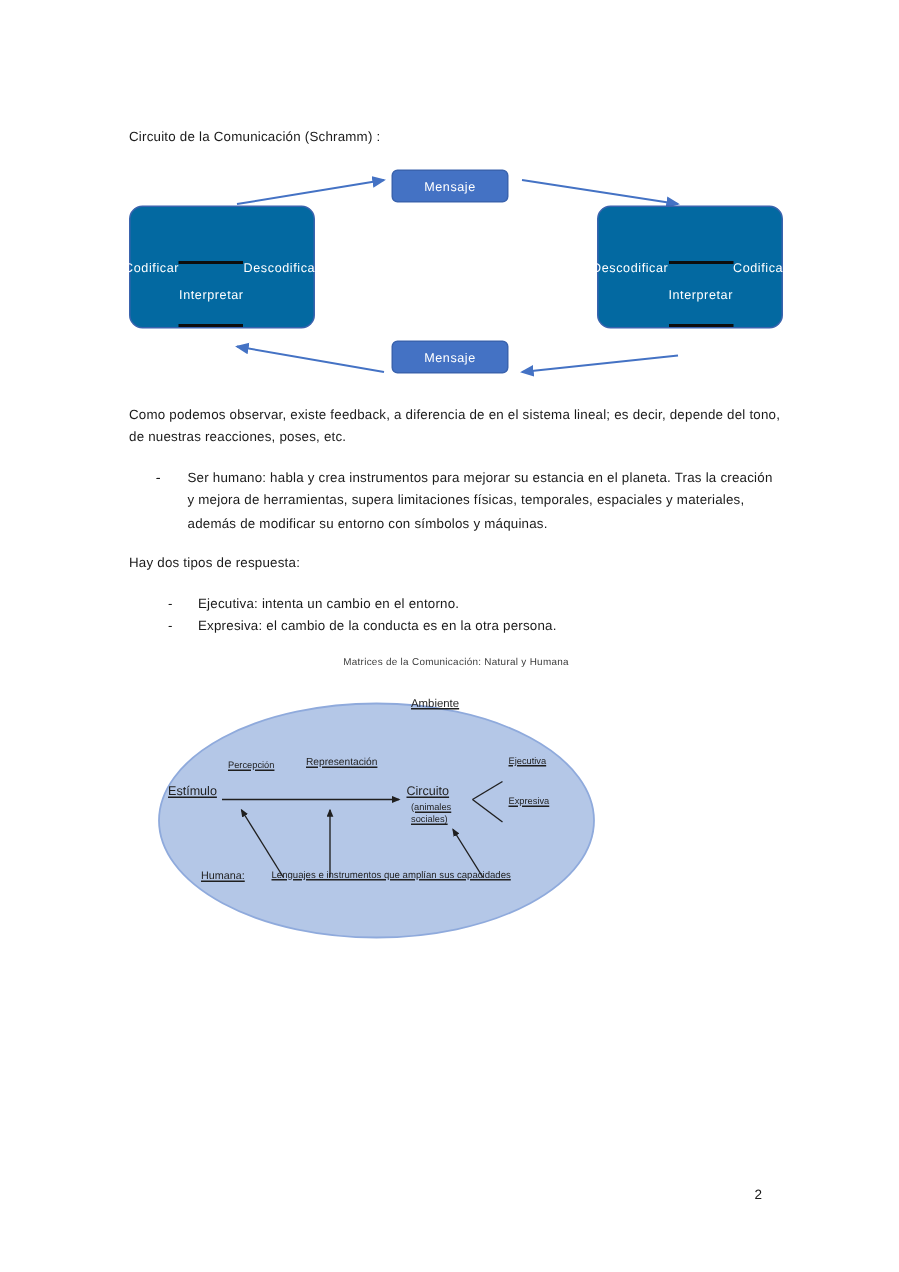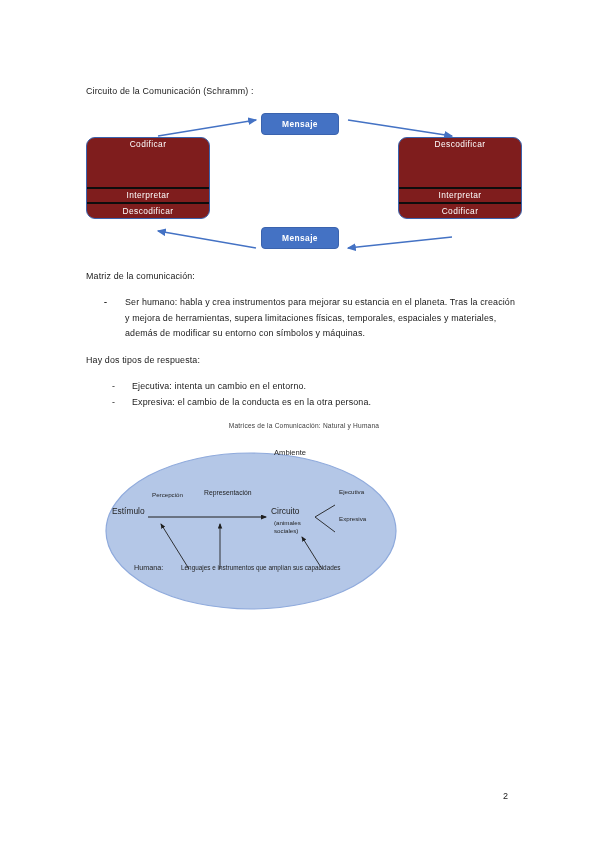--- a/index.html
+++ b/index.html
@@ -36,29 +36,28 @@
 
   
   .schramm {
     position: relative;
     width: 436px;
     height: 152px;
     margin: 6px 0 8px 0;
   }
   .sbox {
     position: absolute;
-    background: #7f1d1d;
+    background: #0369a1;
     border: 1px solid #3a63ae;
     border-radius: 9px;
     box-sizing: border-box;
     color: #ffffff;
     font-size: 8.4px;
     letter-spacing: 0.4px;
     display: flex;
-    flex-direction: column;
     justify-content: center;
     align-items: stretch;
     text-align: center;
   }
   .sbox-left  { left: 0px;   top: 28px; width: 124px; height: 82px; }
   .sbox-right { left: 312px; top: 28px; width: 124px; height: 82px; }
   .sbox .row {
     flex: 1 1 0;
     display: flex;
     align-items: center;
@@ -76,21 +75,20 @@
     background: #4472C4;
     border: 1px solid #3a63ae;
     border-radius: 4px;
     color: #ffffff;
     font-size: 8.4px;
     letter-spacing: 0.4px;
     display: flex;
     align-items: center;
     justify-content: center;
     box-sizing: border-box;
-    font-weight: bold;
   }
   .msg-top    { left: 175px; top: 4px; }
   .msg-bottom { left: 175px; top: 118px; }
   .schramm svg {
     position: absolute;
     left: 0;
     top: 0;
     width: 436px;
     height: 152px;
     overflow: visible;
@@ -141,20 +139,21 @@
     left: 0;
     top: 14px;
     width: 436px;
     height: 200px;
     overflow: visible;
   }
   .fig-label {
     position: absolute;
     color: #1f1f1f;
     white-space: nowrap;
+    text-decoration: underline;
   }
   .lbl-ambiente      { left: 188px; top: 26px;  font-size: 7.6px; }
   .lbl-estimulo      { left: 26px;  top: 84px;  font-size: 8.4px; }
   .lbl-percepcion    { left: 66px;  top: 69px;  font-size: 6.2px; }
   .lbl-representacion{ left: 118px; top: 67px;  font-size: 6.8px; }
   .lbl-respuesta     { left: 185px; top: 84px;  font-size: 8.4px; }
   .lbl-animales      { left: 188px; top: 97px;  font-size: 6.2px; line-height: 8.4px; }
   .lbl-ejecutiva     { left: 253px; top: 66px;  font-size: 6.2px; }
   .lbl-expresiva     { left: 253px; top: 93px;  font-size: 6.2px; }
   .lbl-humana        { left: 48px;  top: 141px; font-size: 7.2px; }
@@ -199,22 +198,22 @@
       <div class="sbox sbox-right">
         <div class="row">Descodificar</div>
         <div class="row mid">Interpretar</div>
         <div class="row">Codificar</div>
       </div>
 
       <div class="msg msg-top">Mensaje</div>
       <div class="msg msg-bottom">Mensaje</div>
     </div>
 
-
-    <p class="para">Matriz de la comunicación:</p>
+    <p class="para">Como podemos observar, existe feedback, a diferencia de en el sistema lineal; es decir, depende del tono, de nuestras reacciones, poses, etc.</p>
+
 
     <ul class="bullets">
       <li><span class="dash">-</span></li>
       <li><span class="dash">-</span><span>Ser humano: habla y crea instrumentos para mejorar su estancia en el planeta. Tras la creación y mejora de herramientas, supera limitaciones físicas, temporales, espaciales y materiales, además de modificar su entorno con símbolos y máquinas.</span></li>
     </ul>
 
     <p class="para">Hay dos tipos de respuesta:</p>
 
     <ul class="bullets indented">
       <li><span class="dash">-</span><span>Ejecutiva: intenta un cambio en el entorno.</span></li>

